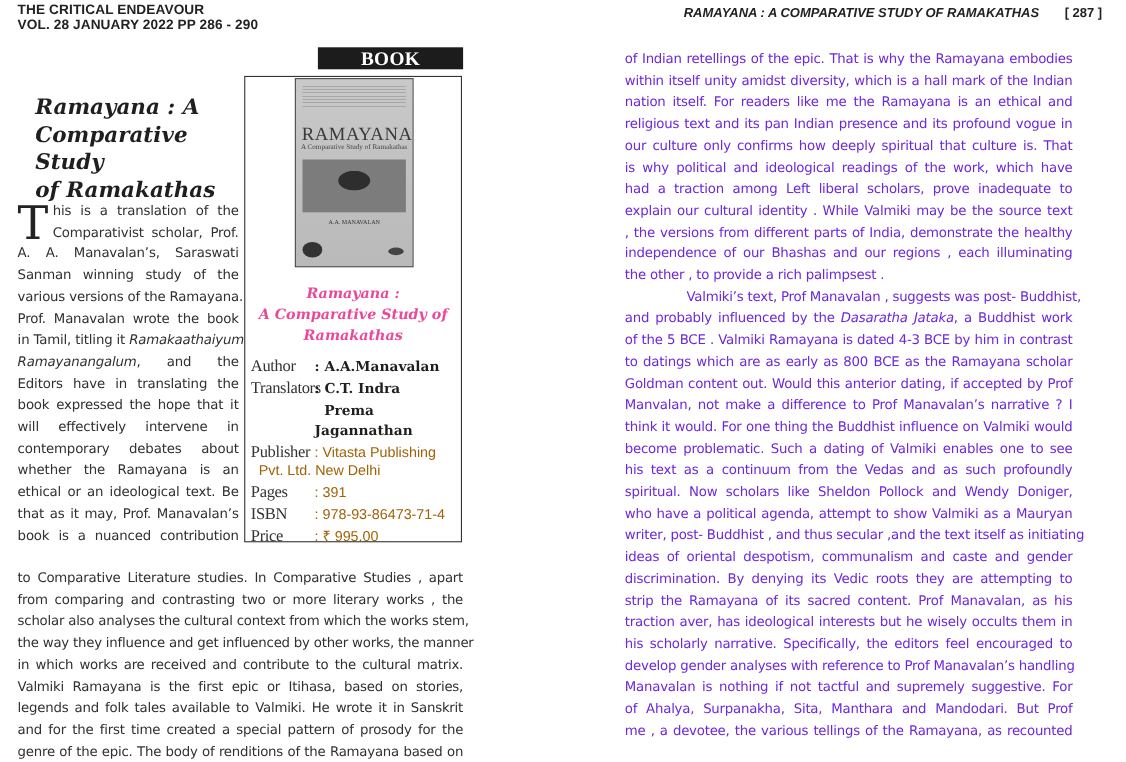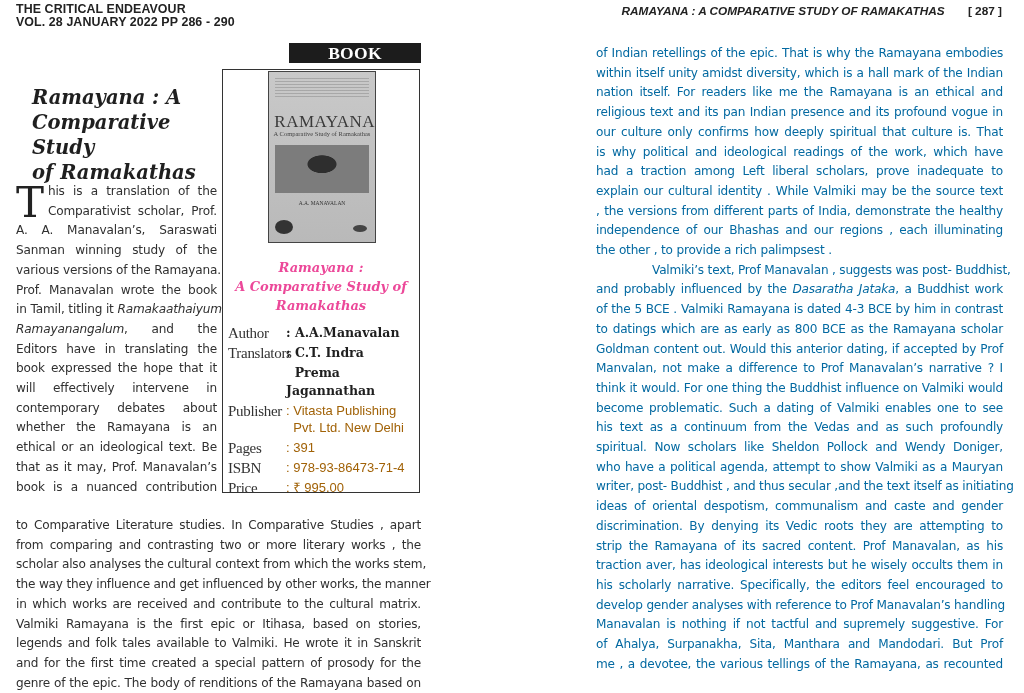--- a/index.html
+++ b/index.html
@@ -72,23 +72,23 @@
     text-align: justify; color: #303030; letter-spacing: -0.15px;
   }
   .dropcap { float: left; font-family: "DejaVu Serif", serif; font-size: 42px;
     line-height: 34px; margin: 4px 4px 0 0; color: #222; }
   .body-bottom {
     position: absolute; left: 16px; top: 516px; width: 405px;
     font-family: "DejaVu Sans", sans-serif; font-size: 12.1px; line-height: 19.7px;
     text-align: justify; text-align-last: justify; color: #303030; letter-spacing: -0.2px;
   }
   .body-right {
-    position: absolute; left: 596px; top: 44px; width: 407px;
+    position: absolute; left: 568px; top: 44px; width: 407px;
     font-family: "DejaVu Sans", sans-serif; font-size: 12.1px; line-height: 19.7px;
-    text-align: justify; color: #0369a1; letter-spacing: -0.2px;
+    text-align: justify; color: #6d28d9; letter-spacing: -0.2px;
   }
   .body-right p, .body-left p, .body-bottom p { margin: 0; }
   .line { display: block; text-align: justify; text-align-last: justify; white-space: nowrap; }
   .line.last { text-align-last: left; }
   em { font-style: italic; }
 </style>
 </head>
 <body>
 
 <div class="hdr-left">
@@ -133,21 +133,21 @@
         <span class="meta-val bold">: C.T. Indra</span>
       </div>
       <div class="meta-row">
         <span class="meta-label"></span>
         <span class="meta-val bold">&nbsp;&nbsp;Prema Jagannathan</span>
       </div>
       <div class="meta-row">
         <span class="meta-label">Publisher</span>
         <span class="meta-val">: Vitasta Publishing</span>
       </div>
-      <div class="meta-row" style="margin-top: -3px;">
+      <div class="meta-row" style="margin-top: -3px; flex-direction: column;">
         <span class="meta-label"></span>
         <span class="meta-val">&nbsp;&nbsp;Pvt. Ltd. New Delhi</span>
       </div>
       <div class="meta-row">
         <span class="meta-label">Pages</span>
         <span class="meta-val">: 391</span>
       </div>
       <div class="meta-row">
         <span class="meta-label">ISBN</span>
         <span class="meta-val">: 978-93-86473-71-4</span>

